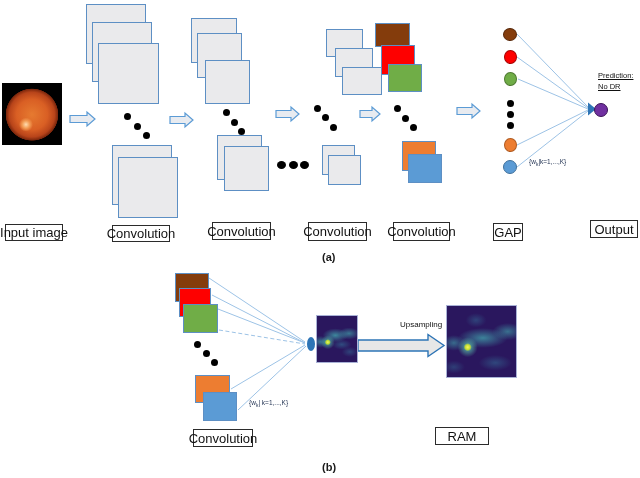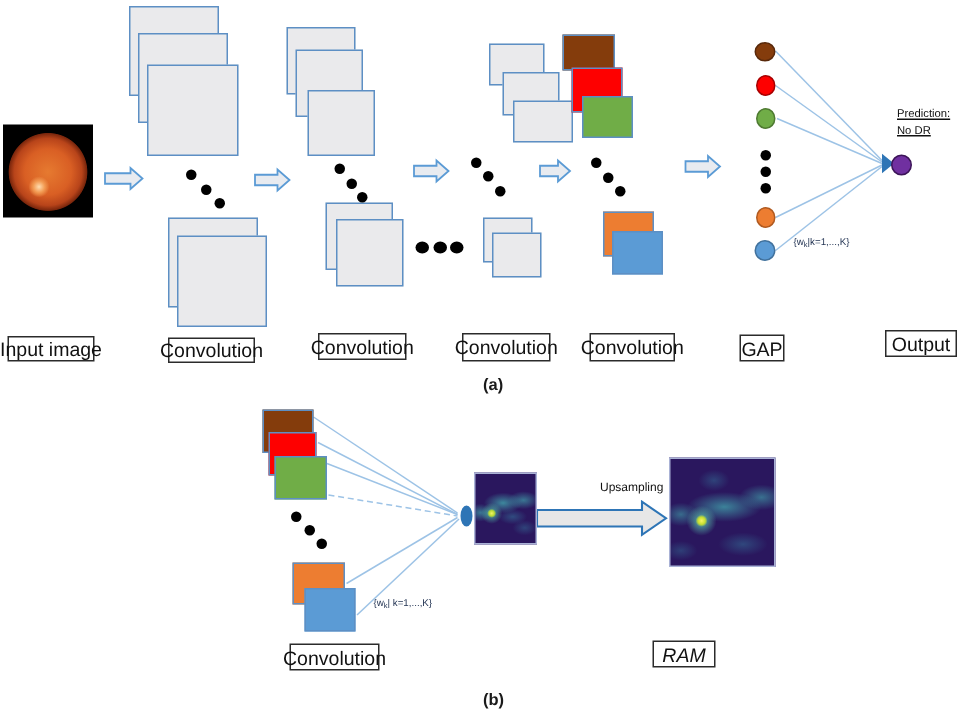--- a/index.html
+++ b/index.html
@@ -157,17 +157,17 @@
 
   <div class="heatmap hm-small"></div>
 
   <div class="smalltext" style="left:359px;top:319px;font-size:8px;margin-left:41px;">Upsampling</div>
 
   <div class="heatmap hm-large"></div>
 
   <div class="wk" style="left:249px;top:399px;"><span class="pfx">{w</span><span class="sub">k</span><span>| k=1,...,K}</span></div>
 
   <div class="lbl" style="left:193px;top:429px;width:60px;height:18px;">Convolution</div>
-  <div class="lbl" style="left:435px;top:427px;width:42px;height:18px;font-style:italic;">RAM</div>
+  <div class="lbl" style="left:435px;top:427px;width:54px;height:18px;">RAM</div>
 
   <div class="caption" style="left:322px;top:461px;">(b)</div>
 
 </div>
 
 </body></html>

